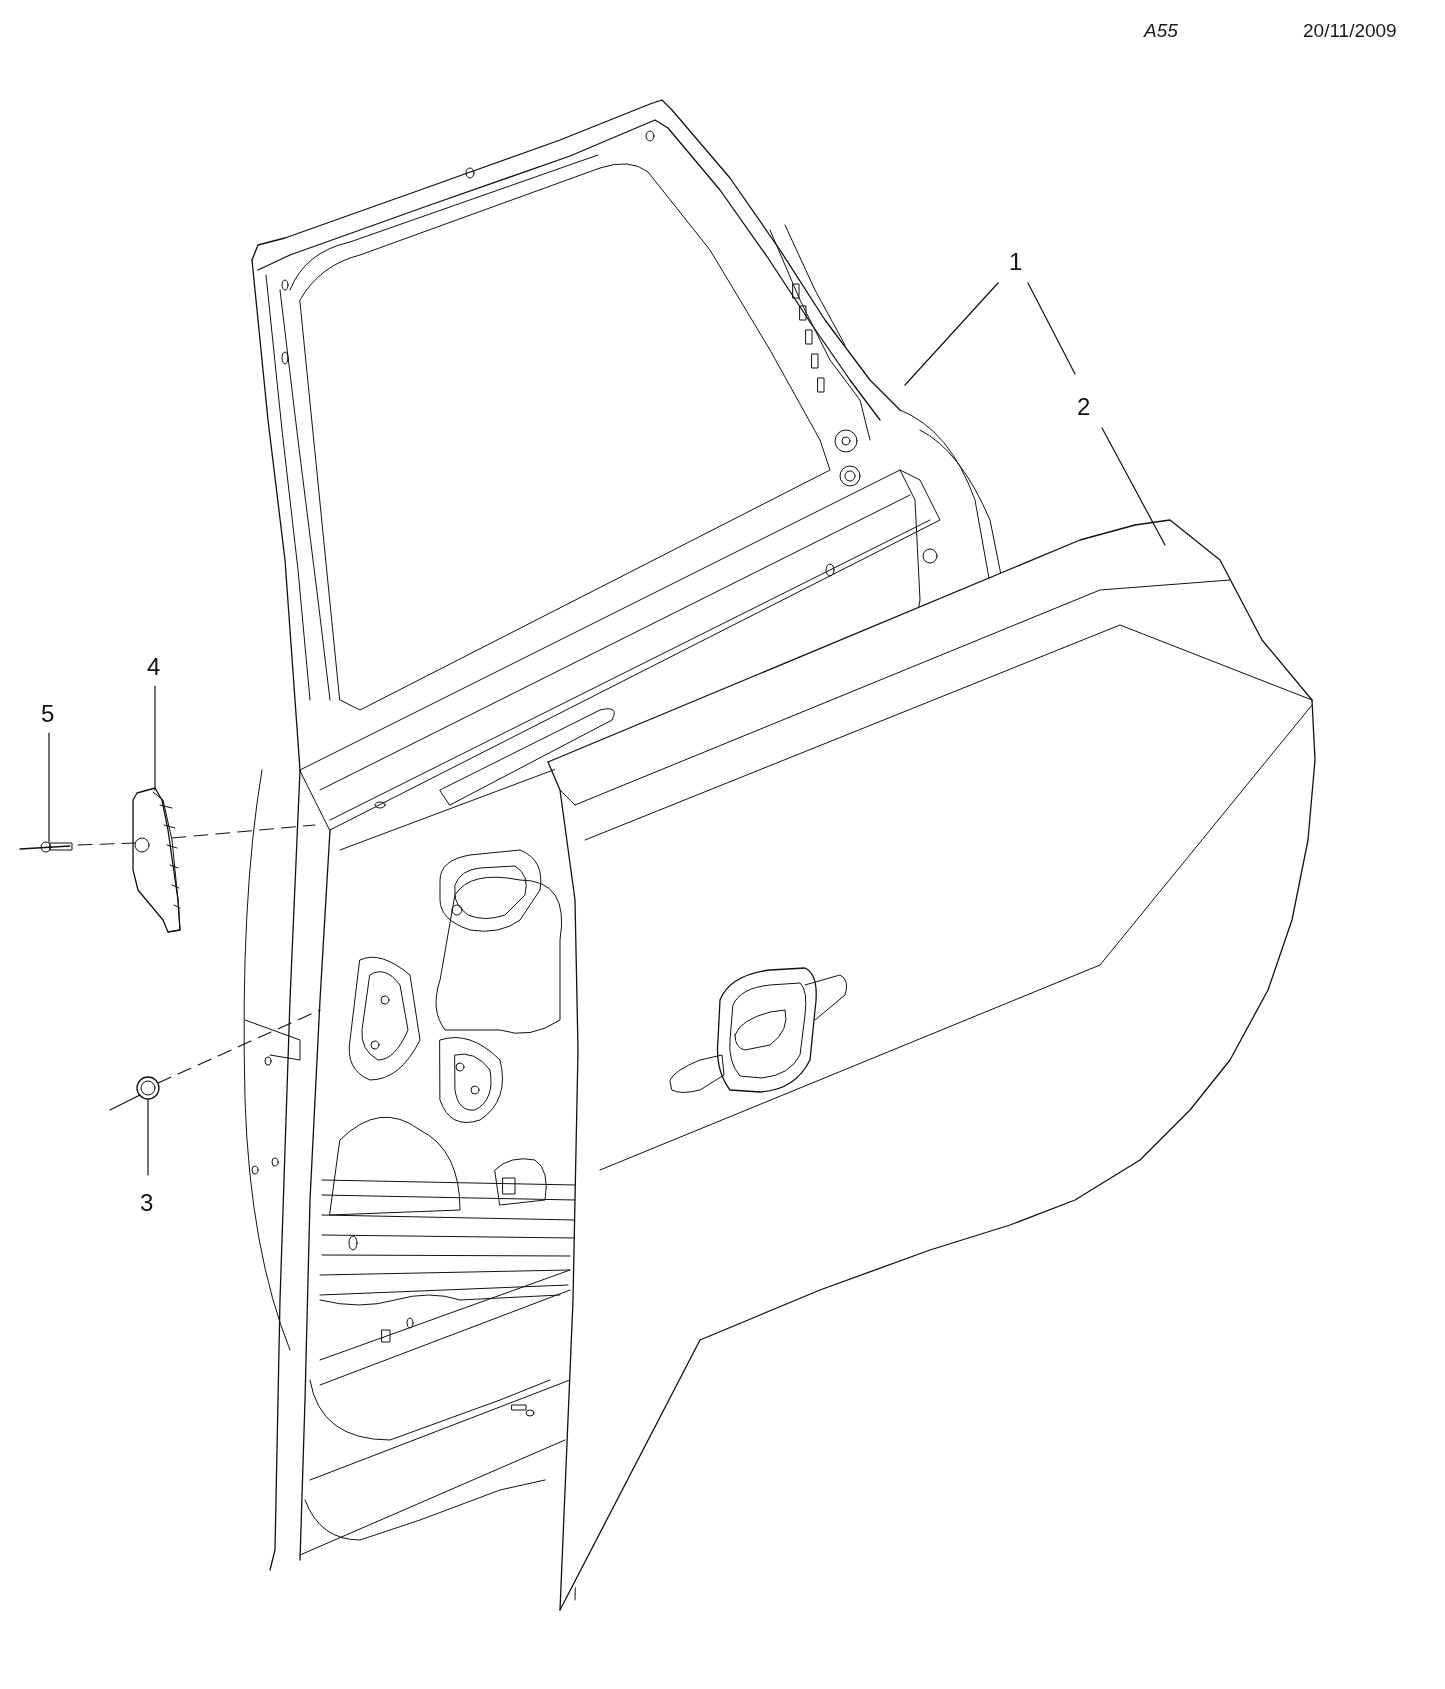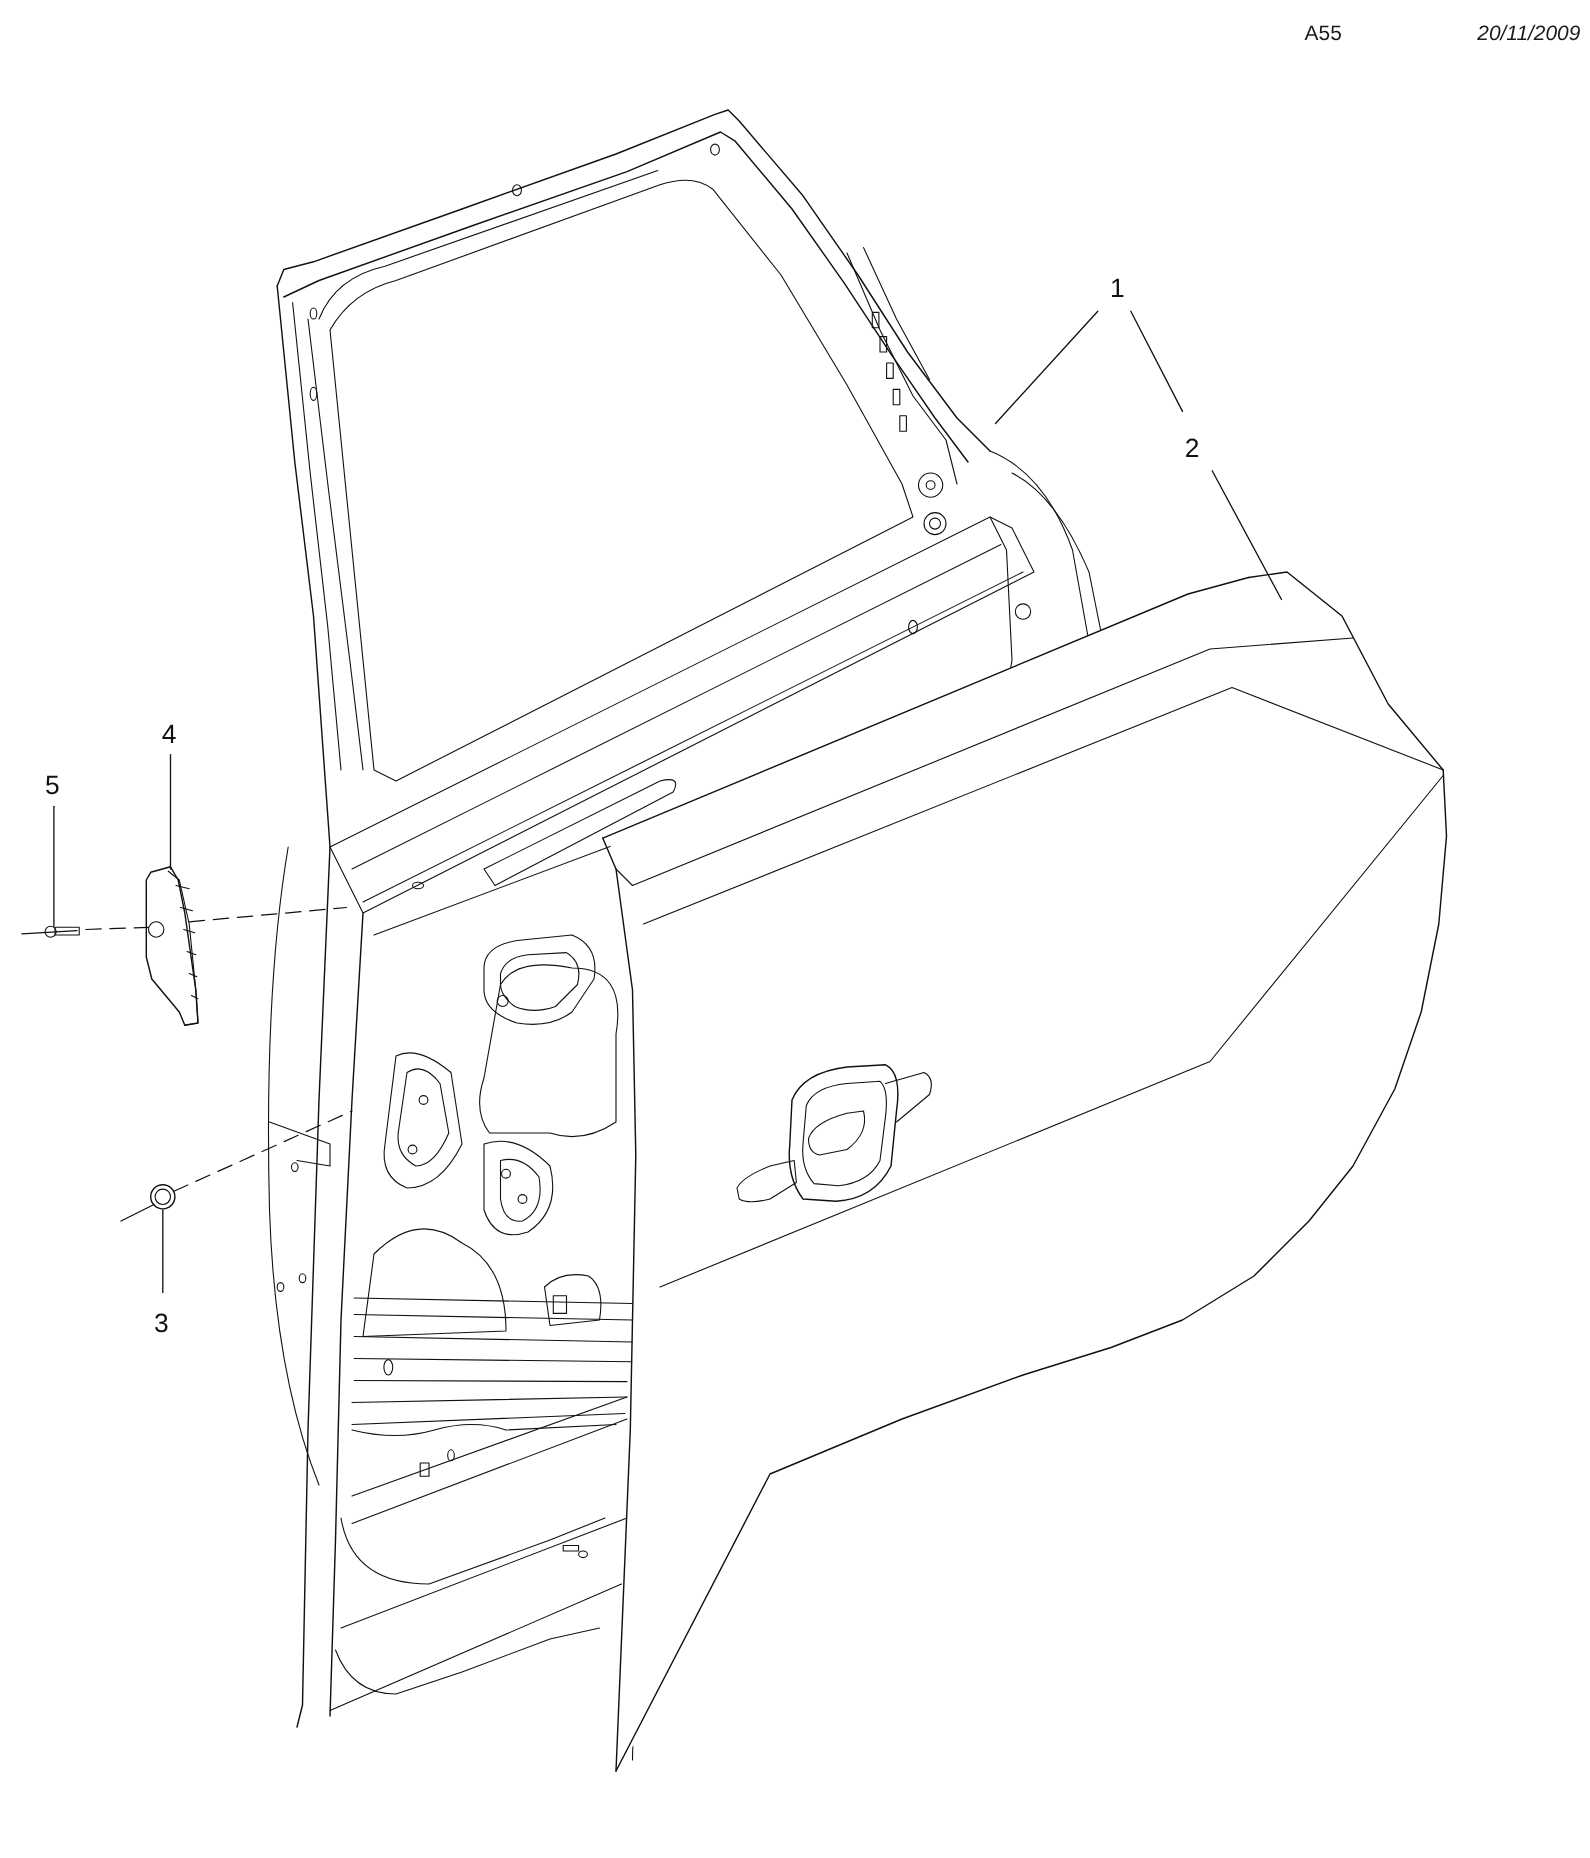--- a/index.html
+++ b/index.html
@@ -1,20 +1,20 @@
 <!DOCTYPE html>
 <html><head>
   <meta charset="utf-8">
   <style>
     html, body { margin: 0; padding: 0; background: #ffffff; }
     body { width: 1445px; height: 1689px; position: relative; overflow: hidden;
            font-family: "Liberation Sans", sans-serif; color: #1a1a1a; }
     .hdr { position: absolute; top: 20px; font-size: 19px; color: #1a1a1a; }
-    #sheet-code { left: 1186px; }
-    #sheet-date { left: 1343px; font-style: italic; }
+    #sheet-code { left: 1144px; font-style: italic; }
+    #sheet-date { left: 1303px; }
     svg#drawing { position: absolute; left: 0; top: 0; }
     svg#drawing path, svg#drawing line, svg#drawing polyline, svg#drawing ellipse, svg#drawing circle, svg#drawing rect, svg#drawing polygon {
       fill: none; stroke: #111; stroke-width: 1.3; stroke-linejoin: round; stroke-linecap: round;
     }
     svg#drawing .thin { stroke-width: 1; }
     svg#drawing .dash { stroke-dasharray: 14 8; stroke-width: 1.1; }
     svg#drawing .leader { stroke-width: 1.2; }
     svg#drawing .fillw { fill: #fff; }
     svg#drawing text { font-family: "Liberation Sans", sans-serif; font-size: 24px; fill: #111; stroke: none; }
   </style>

